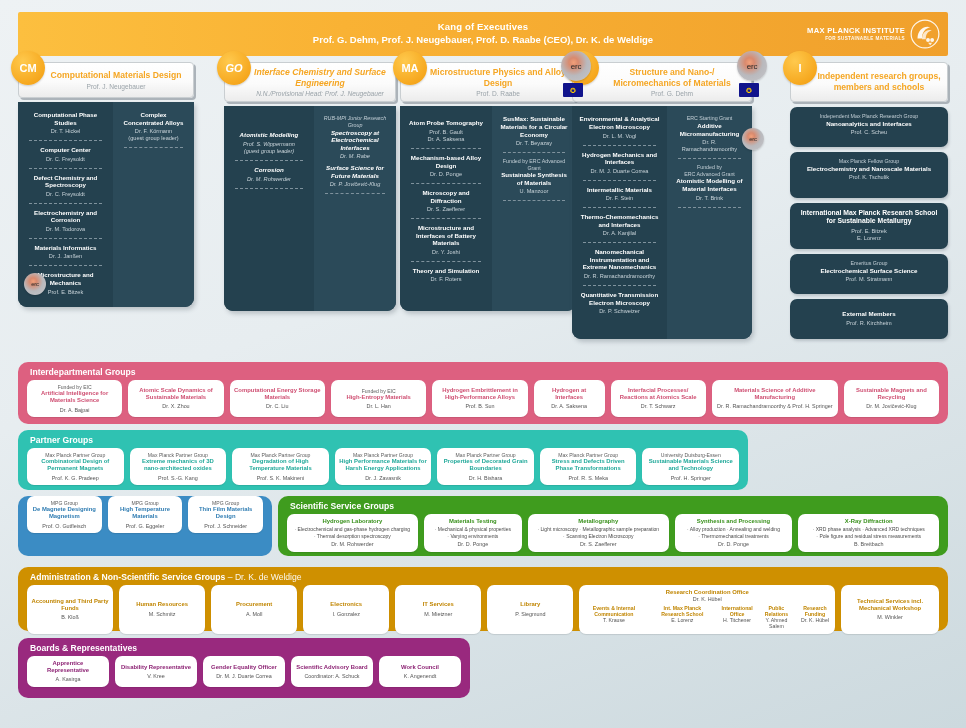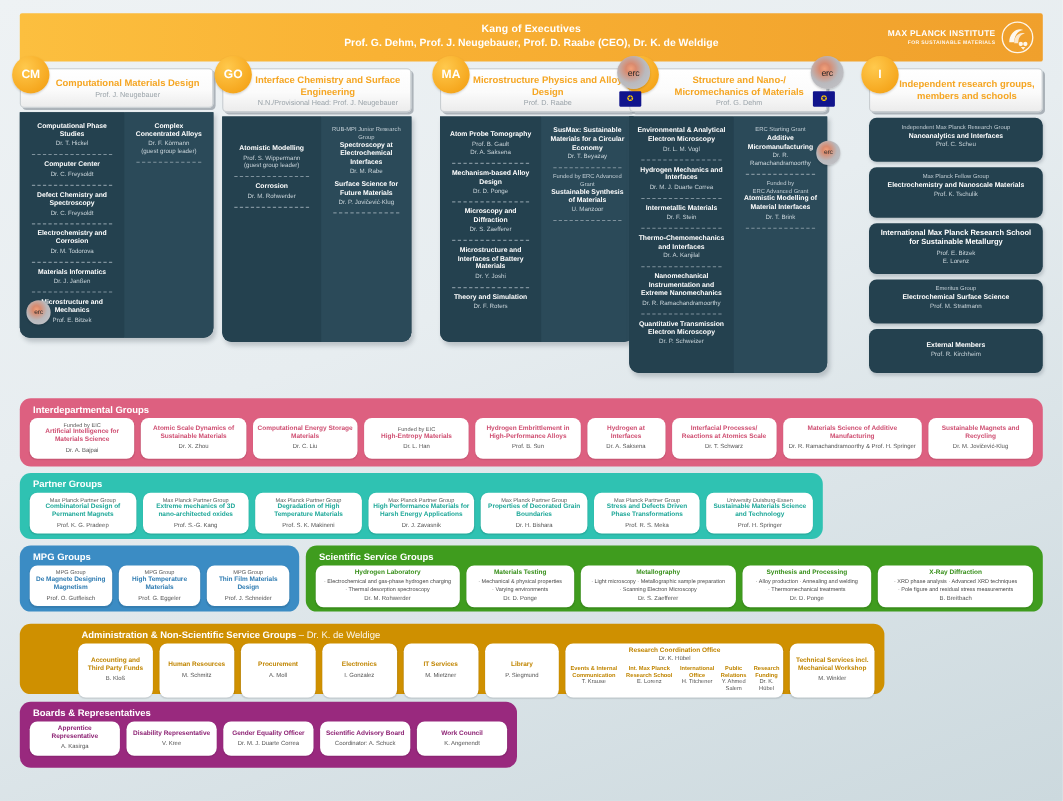--- a/index.html
+++ b/index.html
@@ -200,21 +200,21 @@
         <div class="grp">
           <div class="grp-name">Complex Concentrated Alloys</div>
           <div class="grp-lead" style="white-space:pre-line;">Dr. F. Körmann
 (guest group leader)</div>
         </div>
         <div class="grp-sep"></div>
       </div>
     </div>
   </div>
 
-  <div class="dept" id="dept-1" style="left:202px; width:172px;">
+  <div class="dept" id="dept-1" style="left:224px; width:172px;font-style:italic;">
     <div class="dept-head">
       <div class="dept-badge">GO</div>
       <div class="dept-title">Interface Chemistry and Surface Engineering</div>
       <div class="dept-head-lead">N.N./Provisional Head: Prof. J. Neugebauer</div>
     </div>
     <div class="dept-body" style="height:205px;">
       <div class="dept-col left" style="width:90px; padding-top:22px;">
         <div class="grp">
           <div class="grp-name">Atomistic Modelling</div>
           <div class="grp-lead" style="white-space:pre-line;">Prof. S. Wippermann
@@ -469,21 +469,20 @@
         <div class="chip-lead">Dr. R. Ramachandramoorthy &amp; Prof. H. Springer</div>
       </div>
       <div class="chip">
         <div class="chip-name">Sustainable Magnets and Recycling</div>
         <div class="chip-lead">Dr. M. Jovičević-Klug</div>
       </div>
     </div>
   </div>
 
   <div class="band b-mpg" style="left:18px; top:496px; width:254px; height:60px;">
-    <div class="band-title">MPG Groups</div>
     <div class="chips">
       <div class="chip">
         <div class="chip-pre">MPG Group</div>
         <div class="chip-name">De Magnete Designing Magnetism</div>
         <div class="chip-lead">Prof. O. Gutfleisch</div>
       </div>
       <div class="chip">
         <div class="chip-pre">MPG Group</div>
         <div class="chip-name">High Temperature Materials</div>
         <div class="chip-lead">Prof. G. Eggeler</div>
@@ -525,21 +524,21 @@
       </div>
       <div class="chip" style="flex:1.35">
         <div class="chip-name">X-Ray Diffraction</div>
         <div class="chip-bullets" style="white-space:pre-line;">· XRD phase analysis   · Advanced XRD techniques
 · Pole figure and residual stress measurements</div>
         <div class="chip-lead">B. Breitbach</div>
       </div>
     </div>
   </div>
 
-  <div class="band b-admin" style="left:18px; top:567px; width:786px; height:64px;padding-left:44px;">
+  <div class="band b-admin" style="left:18px; top:567px; width:930px; height:64px;">
     <div class="band-title">
       <span>Administration &amp; Non-Scientific Service Groups</span><span class="lead"> – </span><span class="lead">Dr. K. de Weldige</span>
     </div>
     <div class="chips">
       <div class="chip">
         <div class="chip-name">Accounting and Third Party Funds</div>
         <div class="chip-lead">B. Kloß</div>
       </div>
       <div class="chip">
         <div class="chip-name">Human Resources</div>

